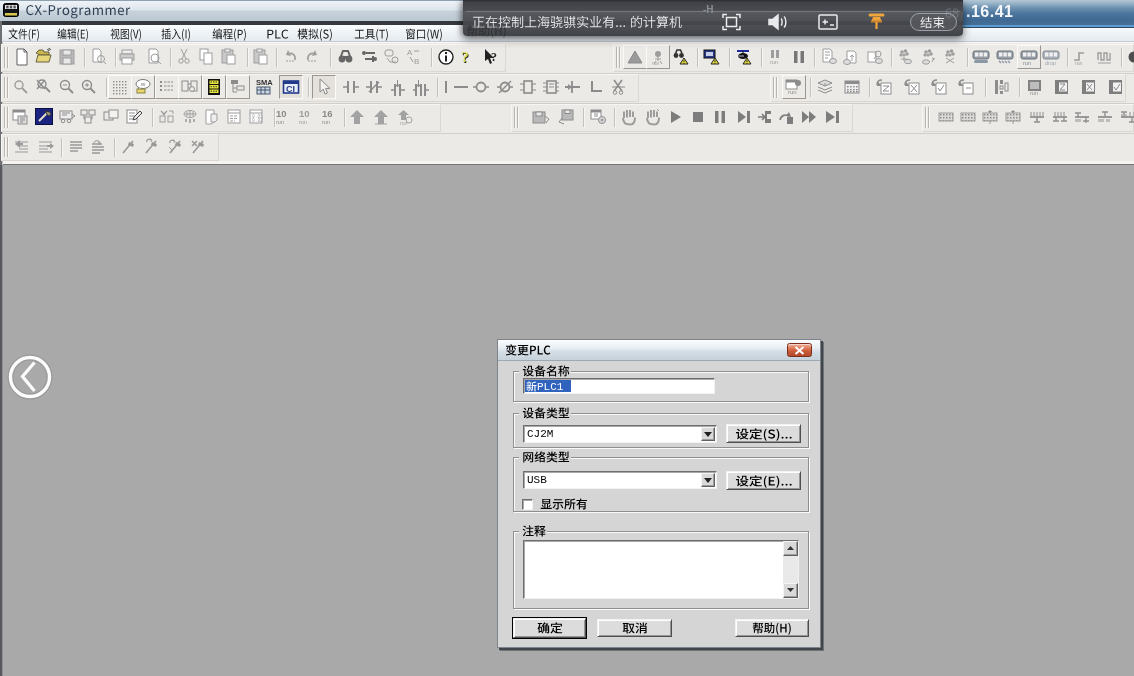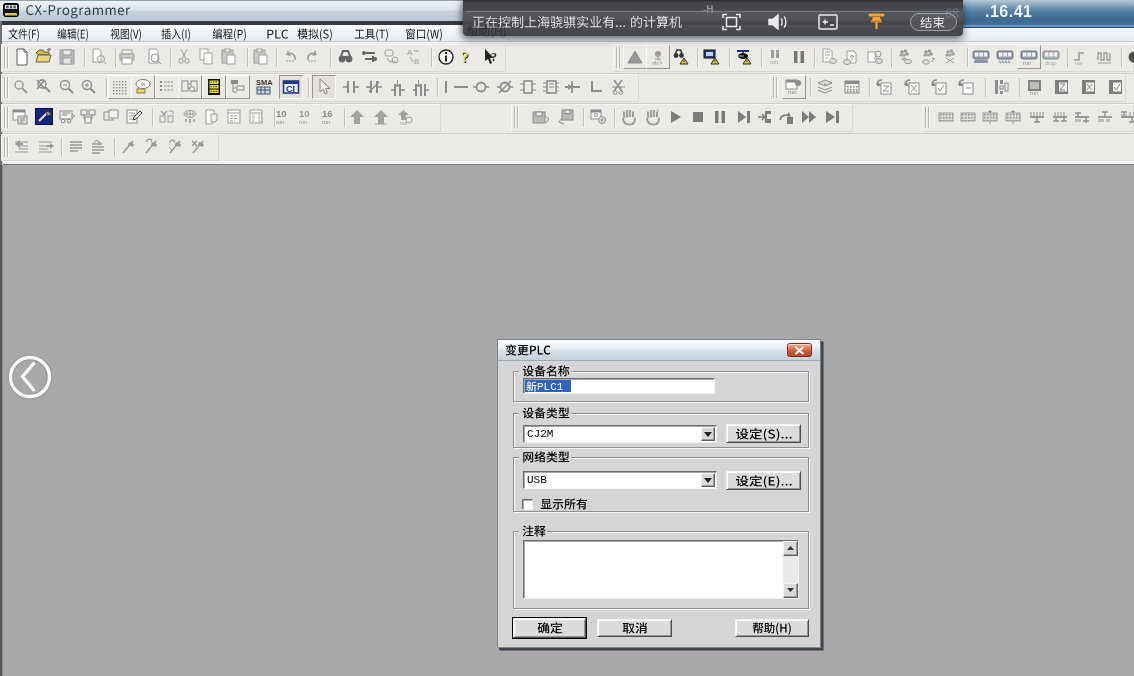--- a/index.html
+++ b/index.html
@@ -805,21 +805,21 @@
 <div class="abs" style="left:0px;top:165px;width:2px;height:511px;background:#58595c;"></div>
 <div class="abs" style="left:2px;top:165px;width:1px;height:511px;background:#909193;"></div>
 <svg class="abs" style="left:6px;top:353px;" width="48" height="48" viewBox="0 0 48 48">
     <circle cx="24" cy="24" r="19.5" fill="none" stroke="rgba(135,135,135,0.45)" stroke-width="6"></circle>
 <circle cx="24" cy="24" r="19.5" fill="none" stroke="#fcfcfc" stroke-width="3.4"></circle>
 <path d="M28.5 9.5L16.5 23.5l12 14.5" fill="none" stroke="#fcfcfc" stroke-width="3.2"></path>
   </svg>
 <div class="abs" style="left:963px;top:0px;width:171px;height:28px;background:linear-gradient(#b4c7d6 0%,#9db7ca 10%,#6d92b0 28%,#4d769e 48%,#406a93 70%,#446e96 88%,#406992 100%);"></div>
 <div class="abs" style="left:963px;top:24.5px;width:171px;height:2.5px;background:#5f9bd0;"></div>
 <div class="abs" style="left:963px;top:27px;width:171px;height:1px;background:#2c4a66;"></div>
-<div class="abs" style="left:966px;top:3px;font:bold 16px 'Liberation Sans';color:#f2f6fa;letter-spacing:0.5px;margin-left:19px;">.16.41</div>
+<div class="abs" style="left:966px;top:3px;font:bold 16px 'Liberation Sans';color:#f2f6fa;letter-spacing:0.5px;">.16.41</div>
 <div class="abs" style="left:463px;top:0;width:500px;height:36px;background:linear-gradient(rgba(38,40,45,0.97) 0%,rgba(56,58,63,0.96) 6%,rgba(64,66,71,0.95) 28%,rgba(80,82,87,0.95) 33%,rgba(76,78,83,0.95) 45%,rgba(68,70,75,0.95) 70%,rgba(58,60,65,0.96) 100%);border-radius:0 0 4px 4px;box-shadow:0 3px 9px rgba(0,0,0,0.5), -2px 0 5px rgba(0,0,0,0.25);"></div>
 <div class="abs" style="left:466px;top:11px;width:494px;height:1px;background:rgba(125,128,134,0.8);"></div>
 <svg class="abs" style="left:472.0px;top:12.8px;z-index:30;" width="212" height="18" viewBox="0 0 211.74 17.55">
     <g transform="translate(0,13.65) scale(1.0000,1)">
       <path d="M1.2 -10.0H11.9V-9.0H1.2ZM6.8 -5.5H11.4V-4.6H6.8ZM0.7 -0.5H12.3V0.5H0.7ZM6.3 -9.6H7.3V-0.0H6.3ZM2.4 -6.6H3.4V0.0H2.4Z M13.8 -8.9H25.2V-8.0H13.8ZM17.8 -4.8H24.7V-3.9H17.8ZM17.3 -0.2H25.2V0.7H17.3ZM20.8 -7.3H21.7V0.3H20.8ZM18.1 -10.9 19.1 -10.7Q18.6 -9.2 17.9 -7.7Q17.3 -6.3 16.3 -5.0Q15.3 -3.7 14.0 -2.8Q13.9 -3.0 13.9 -3.1Q13.8 -3.3 13.7 -3.4Q13.6 -3.6 13.5 -3.7Q14.4 -4.3 15.1 -5.2Q15.8 -6.0 16.4 -6.9Q17.0 -7.9 17.4 -8.9Q17.8 -9.9 18.1 -10.9ZM15.5 -5.6H16.5V1.0H15.5Z M26.4 -3.8Q27.1 -4.0 28.2 -4.4Q29.2 -4.7 30.3 -5.1L30.4 -4.2Q29.5 -3.9 28.5 -3.5Q27.5 -3.1 26.6 -2.8ZM26.6 -8.4H30.4V-7.5H26.6ZM28.1 -10.9H29.0V-0.2Q29.0 0.2 28.9 0.4Q28.8 0.6 28.6 0.8Q28.4 0.9 28.0 0.9Q27.6 0.9 27.0 0.9Q26.9 0.8 26.9 0.5Q26.8 0.2 26.7 0.0Q27.1 0.0 27.4 0.0Q27.8 0.0 27.9 0.0Q28.0 0.0 28.1 -0.0Q28.1 -0.1 28.1 -0.2ZM31.4 -4.4H37.6V-3.5H31.4ZM30.3 -0.3H38.5V0.6H30.3ZM30.8 -9.3H38.4V-7.2H37.5V-8.5H31.7V-7.1H30.8ZM34.0 -3.9H35.0V0.2H34.0ZM33.6 -10.7 34.6 -10.9Q34.8 -10.5 35.0 -10.0Q35.2 -9.6 35.3 -9.2L34.3 -8.9Q34.2 -9.3 34.0 -9.8Q33.8 -10.3 33.6 -10.7ZM35.0 -7.2 35.6 -7.7Q36.0 -7.4 36.5 -7.0Q37.0 -6.5 37.4 -6.1Q37.8 -5.7 38.1 -5.4L37.5 -4.8Q37.2 -5.1 36.8 -5.5Q36.4 -5.9 35.9 -6.4Q35.5 -6.8 35.0 -7.2ZM33.3 -7.7 34.1 -7.4Q33.8 -6.9 33.3 -6.4Q32.9 -5.9 32.4 -5.4Q31.9 -5.0 31.4 -4.7Q31.4 -4.8 31.3 -4.9Q31.1 -5.0 31.0 -5.2Q30.9 -5.3 30.8 -5.4Q31.5 -5.8 32.2 -6.5Q32.8 -7.1 33.3 -7.7Z M47.8 -9.7H48.7V-2.5H47.8ZM50.1 -10.8H51.1V-0.3Q51.1 0.2 50.9 0.4Q50.8 0.7 50.5 0.8Q50.2 0.9 49.7 1.0Q49.2 1.0 48.4 1.0Q48.4 0.8 48.3 0.5Q48.2 0.2 48.1 -0.0Q48.7 -0.0 49.2 -0.0Q49.7 -0.0 49.8 -0.0Q50.0 -0.0 50.0 -0.1Q50.1 -0.1 50.1 -0.3ZM42.8 -10.9H43.7V1.0H42.8ZM45.5 -4.6H46.4V-1.0Q46.4 -0.7 46.3 -0.5Q46.2 -0.3 46.0 -0.1Q45.8 -0.0 45.4 -0.0Q45.0 0.0 44.5 0.0Q44.4 -0.2 44.4 -0.4Q44.3 -0.7 44.2 -0.8Q44.6 -0.8 44.9 -0.8Q45.2 -0.8 45.3 -0.8Q45.5 -0.8 45.5 -1.0ZM40.2 -4.6H45.9V-3.7H41.1V-0.0H40.2ZM39.6 -6.8H46.9V-5.9H39.6ZM40.8 -9.0H46.3V-8.2H40.7ZM40.8 -10.6 41.8 -10.4Q41.5 -9.4 41.2 -8.4Q40.8 -7.5 40.4 -6.8Q40.3 -6.9 40.1 -6.9Q40.0 -7.0 39.8 -7.1Q39.7 -7.1 39.5 -7.2Q40.0 -7.8 40.3 -8.8Q40.6 -9.7 40.8 -10.6Z M58.1 -6.7H63.5V-5.7H58.1ZM52.7 -0.6H64.3V0.4H52.7ZM57.6 -10.7H58.6V-0.0H57.6Z M70.4 -7.3H71.3Q71.2 -6.5 71.1 -5.6Q71.0 -4.8 70.8 -3.9Q70.7 -3.0 70.6 -2.2Q70.5 -1.5 70.4 -0.9H69.4Q69.6 -1.5 69.7 -2.3Q69.8 -3.1 69.9 -3.9Q70.1 -4.8 70.2 -5.7Q70.3 -6.6 70.4 -7.3ZM72.2 -6.1 72.8 -6.5Q73.2 -6.1 73.6 -5.7Q74.0 -5.3 74.3 -5.0L73.7 -4.6Q73.5 -4.9 73.1 -5.3Q72.7 -5.8 72.2 -6.1ZM71.9 -3.3 72.5 -3.7Q72.9 -3.4 73.4 -2.9Q73.8 -2.5 74.0 -2.1L73.5 -1.7Q73.2 -2.1 72.8 -2.5Q72.3 -3.0 71.9 -3.3ZM70.5 -9.5H77.2V-8.6H70.5ZM70.8 -7.3H76.0V-6.5H70.8ZM68.7 -4.6H77.5V-3.7H68.7ZM69.9 -1.7H77.2V-0.9H69.9ZM70.7 -10.9 71.7 -10.7Q71.4 -9.9 71.1 -9.1Q70.7 -8.3 70.3 -7.6Q69.8 -6.9 69.4 -6.4Q69.3 -6.4 69.1 -6.6Q69.0 -6.7 68.8 -6.8Q68.7 -6.9 68.5 -6.9Q69.0 -7.4 69.4 -8.1Q69.8 -8.7 70.2 -9.4Q70.5 -10.2 70.7 -10.9ZM75.7 -7.3H76.6Q76.6 -7.3 76.6 -7.2Q76.6 -7.1 76.6 -7.0Q76.6 -6.9 76.6 -6.8Q76.5 -5.0 76.4 -3.6Q76.3 -2.3 76.3 -1.5Q76.2 -0.7 76.0 -0.2Q75.9 0.2 75.7 0.4Q75.5 0.7 75.3 0.8Q75.1 0.9 74.8 0.9Q74.5 0.9 74.1 0.9Q73.6 0.9 73.2 0.9Q73.2 0.7 73.1 0.5Q73.0 0.2 72.9 0.1Q73.4 0.1 73.8 0.1Q74.3 0.1 74.4 0.1Q74.6 0.1 74.7 0.1Q74.8 0.1 74.9 -0.1Q75.1 -0.2 75.2 -0.7Q75.3 -1.1 75.4 -1.9Q75.5 -2.7 75.6 -4.0Q75.6 -5.3 75.7 -7.1ZM66.2 -10.1 66.8 -10.7Q67.2 -10.6 67.6 -10.3Q68.0 -10.1 68.4 -9.9Q68.8 -9.6 69.1 -9.4L68.5 -8.7Q68.2 -8.9 67.9 -9.1Q67.5 -9.4 67.1 -9.6Q66.6 -9.9 66.2 -10.1ZM65.5 -6.3 66.1 -7.0Q66.5 -6.8 66.9 -6.6Q67.3 -6.3 67.6 -6.1Q68.0 -5.9 68.2 -5.7L67.7 -4.9Q67.4 -5.1 67.1 -5.4Q66.7 -5.6 66.3 -5.9Q65.9 -6.1 65.5 -6.3ZM65.9 0.3Q66.2 -0.2 66.5 -0.9Q66.8 -1.6 67.2 -2.4Q67.5 -3.2 67.7 -4.0L68.5 -3.4Q68.2 -2.7 68.0 -2.0Q67.7 -1.2 67.4 -0.5Q67.1 0.2 66.8 0.8Z M83.6 -9.0 89.9 -9.6 90.1 -8.8 83.7 -8.2ZM84.9 -10.9H85.8Q85.9 -9.7 86.2 -8.7Q86.5 -7.7 87.0 -6.9Q87.5 -6.1 88.0 -5.7Q88.6 -5.3 89.1 -5.3Q89.4 -5.3 89.5 -5.6Q89.6 -5.9 89.6 -6.6Q89.8 -6.5 90.0 -6.4Q90.2 -6.3 90.3 -6.2Q90.3 -5.5 90.1 -5.2Q90.0 -4.8 89.7 -4.6Q89.5 -4.5 89.1 -4.5Q88.3 -4.5 87.6 -5.0Q86.9 -5.4 86.3 -6.3Q85.7 -7.2 85.4 -8.4Q85.0 -9.5 84.9 -10.9ZM89.1 -8.4 90.0 -8.1Q89.4 -7.3 88.4 -6.7Q87.5 -6.0 86.5 -5.5Q85.4 -5.1 84.3 -4.7Q84.2 -4.8 84.1 -5.0Q84.0 -5.1 83.9 -5.3Q83.8 -5.4 83.7 -5.5Q84.8 -5.8 85.8 -6.2Q86.9 -6.6 87.7 -7.2Q88.6 -7.7 89.1 -8.4ZM83.4 -4.0H90.2V-3.1H83.4ZM87.3 -3.6H88.2V-0.2Q88.2 -0.0 88.2 0.0Q88.3 0.1 88.5 0.1Q88.6 0.1 88.8 0.1Q88.9 0.1 89.1 0.1Q89.3 0.1 89.4 0.1Q89.6 0.1 89.6 0.0Q89.7 -0.1 89.7 -0.4Q89.8 -0.7 89.8 -1.2Q89.9 -1.1 90.1 -1.0Q90.4 -1.0 90.6 -0.9Q90.5 -0.2 90.4 0.2Q90.3 0.6 90.1 0.7Q89.9 0.9 89.5 0.9Q89.5 0.9 89.3 0.9Q89.1 0.9 88.9 0.9Q88.7 0.9 88.6 0.9Q88.4 0.9 88.4 0.9Q87.9 0.9 87.7 0.8Q87.5 0.7 87.4 0.4Q87.3 0.2 87.3 -0.2ZM85.2 -3.6H86.1Q86.1 -2.7 85.9 -1.9Q85.8 -1.2 85.5 -0.6Q85.2 -0.1 84.6 0.4Q84.1 0.8 83.3 1.1Q83.2 1.0 83.1 0.9Q83.0 0.7 82.9 0.6Q82.8 0.4 82.7 0.4Q83.7 0.0 84.2 -0.5Q84.7 -1.0 84.9 -1.8Q85.2 -2.5 85.2 -3.6ZM82.2 -4.8H83.1Q83.1 -4.8 83.1 -4.7Q83.1 -4.6 83.1 -4.5Q83.1 -4.4 83.1 -4.4Q83.0 -2.7 82.9 -1.7Q82.8 -0.7 82.6 -0.1Q82.5 0.4 82.3 0.6Q82.1 0.8 81.9 0.9Q81.7 1.0 81.4 1.0Q81.2 1.0 80.8 1.0Q80.3 1.0 79.8 1.0Q79.8 0.8 79.8 0.6Q79.7 0.3 79.6 0.1Q80.1 0.2 80.5 0.2Q80.9 0.2 81.1 0.2Q81.4 0.2 81.5 0.1Q81.7 -0.1 81.8 -0.6Q81.9 -1.1 82.0 -2.1Q82.1 -3.1 82.2 -4.6ZM78.5 -1.9Q79.1 -2.0 79.9 -2.2Q80.8 -2.4 81.7 -2.7L81.8 -1.9Q81.0 -1.6 80.2 -1.4Q79.4 -1.2 78.7 -1.0ZM78.9 -10.3H82.3V-9.4H78.9ZM81.9 -10.3H82.8Q82.8 -9.6 82.7 -8.8Q82.7 -8.0 82.6 -7.2Q82.5 -6.4 82.5 -5.7Q82.4 -5.0 82.3 -4.5L81.4 -4.4Q81.5 -5.0 81.6 -5.7Q81.7 -6.4 81.7 -7.2Q81.8 -8.0 81.9 -8.8Q81.9 -9.6 81.9 -10.3ZM79.4 -8.5 80.2 -8.4Q80.2 -7.7 80.1 -6.9Q80.1 -6.1 80.0 -5.3Q79.9 -4.5 79.8 -4.0H79.0Q79.1 -4.5 79.1 -5.3Q79.2 -6.1 79.3 -7.0Q79.4 -7.8 79.4 -8.5ZM79.3 -4.8H82.5V-4.0H79.3Z M96.8 -9.0H103.3V-8.2H96.8ZM98.4 -7.1H101.8V-6.3H98.4ZM98.4 -5.1H101.8V-4.3H98.4ZM96.7 -3.0H103.5V-2.2H96.7ZM97.9 -10.9H98.8V-2.5H97.9ZM101.3 -10.9H102.3V-2.5H101.3ZM98.6 -1.8 99.5 -1.5Q99.1 -0.8 98.6 -0.1Q98.0 0.6 97.5 1.1Q97.4 1.0 97.3 0.9Q97.1 0.8 97.0 0.7Q96.8 0.6 96.7 0.5Q97.3 0.1 97.8 -0.5Q98.3 -1.1 98.6 -1.8ZM100.7 -1.4 101.5 -1.8Q101.8 -1.5 102.1 -1.0Q102.5 -0.6 102.8 -0.2Q103.1 0.3 103.3 0.6L102.4 1.0Q102.3 0.7 102.0 0.3Q101.7 -0.2 101.3 -0.6Q101.0 -1.1 100.7 -1.4ZM95.6 -4.8H96.5Q96.5 -4.8 96.5 -4.8Q96.5 -4.7 96.5 -4.6Q96.5 -4.5 96.5 -4.4Q96.4 -2.8 96.3 -1.7Q96.1 -0.7 96.0 -0.2Q95.9 0.4 95.7 0.6Q95.5 0.8 95.3 0.9Q95.1 0.9 94.8 1.0Q94.5 1.0 94.1 1.0Q93.7 1.0 93.2 0.9Q93.2 0.7 93.1 0.5Q93.0 0.3 92.9 0.1Q93.4 0.2 93.8 0.2Q94.2 0.2 94.4 0.2Q94.6 0.2 94.7 0.1Q94.8 0.1 94.9 0.0Q95.0 -0.1 95.2 -0.6Q95.3 -1.1 95.4 -2.1Q95.5 -3.1 95.6 -4.7ZM91.4 -1.9Q92.1 -2.1 93.0 -2.3Q93.9 -2.5 94.9 -2.8L95.0 -2.0Q94.1 -1.7 93.2 -1.5Q92.4 -1.3 91.6 -1.1ZM91.9 -10.2H95.4V-9.4H91.9ZM95.0 -10.2H96.0Q95.9 -9.6 95.8 -8.8Q95.8 -8.0 95.7 -7.3Q95.6 -6.5 95.6 -5.9Q95.5 -5.2 95.4 -4.7L94.5 -4.6Q94.6 -5.2 94.7 -5.9Q94.8 -6.6 94.8 -7.3Q94.9 -8.1 95.0 -8.8Q95.0 -9.6 95.0 -10.2ZM92.4 -8.5 93.2 -8.5Q93.2 -7.8 93.1 -6.9Q93.1 -6.1 93.0 -5.3Q92.9 -4.6 92.8 -4.0H92.0Q92.1 -4.6 92.1 -5.4Q92.2 -6.2 92.3 -7.0Q92.4 -7.8 92.4 -8.5ZM92.3 -4.8H95.7V-4.0H92.3Z M111.0 -1.4 111.5 -2.1Q112.3 -1.8 113.2 -1.4Q114.1 -1.0 114.8 -0.6Q115.6 -0.2 116.1 0.2L115.5 1.0Q115.0 0.6 114.3 0.1Q113.5 -0.3 112.7 -0.7Q111.9 -1.1 111.0 -1.4ZM109.6 -10.7 110.5 -11.0Q110.8 -10.6 111.1 -10.1Q111.3 -9.6 111.5 -9.3L110.4 -8.9Q110.3 -9.3 110.1 -9.8Q109.8 -10.3 109.6 -10.7ZM105.2 -9.4H115.9V-6.8H114.8V-8.5H106.1V-6.8H105.2ZM110.5 -7.9H111.6Q111.5 -6.4 111.4 -5.2Q111.3 -4.0 110.9 -3.0Q110.6 -2.0 110.0 -1.3Q109.4 -0.5 108.3 0.1Q107.2 0.6 105.6 1.0Q105.5 0.8 105.4 0.6Q105.2 0.3 105.1 0.1Q106.6 -0.2 107.6 -0.7Q108.6 -1.2 109.2 -1.8Q109.7 -2.5 110.0 -3.4Q110.3 -4.3 110.4 -5.4Q110.5 -6.5 110.5 -7.9ZM104.9 -3.3H116.2V-2.5H104.9ZM107.1 -7.2 107.7 -7.9Q108.1 -7.7 108.4 -7.4Q108.8 -7.2 109.1 -6.9Q109.5 -6.7 109.7 -6.4L109.0 -5.7Q108.8 -6.0 108.5 -6.2Q108.2 -6.5 107.8 -6.8Q107.5 -7.0 107.1 -7.2ZM105.8 -5.2 106.4 -5.9Q106.8 -5.7 107.2 -5.4Q107.5 -5.2 107.9 -4.9Q108.2 -4.7 108.4 -4.4L107.8 -3.7Q107.6 -3.9 107.3 -4.2Q107.0 -4.5 106.6 -4.8Q106.2 -5.0 105.8 -5.2Z M117.8 -0.6H129.3V0.4H117.8ZM121.4 -10.8H122.4V-0.2H121.4ZM124.6 -10.8H125.6V-0.1H124.6ZM128.1 -7.9 129.0 -7.5Q128.7 -6.7 128.3 -5.9Q127.9 -5.1 127.5 -4.3Q127.1 -3.6 126.8 -3.0L125.9 -3.4Q126.3 -4.0 126.7 -4.8Q127.1 -5.5 127.5 -6.4Q127.8 -7.2 128.1 -7.9ZM118.1 -7.7 119.0 -7.9Q119.3 -7.2 119.7 -6.4Q120.0 -5.6 120.3 -4.8Q120.6 -4.0 120.8 -3.4L119.8 -3.1Q119.7 -3.7 119.4 -4.4Q119.1 -5.2 118.8 -6.1Q118.4 -6.9 118.1 -7.7Z M130.8 -9.2H142.2V-8.3H130.8ZM134.0 -4.6H140.1V-3.8H134.0ZM133.3 -6.8H139.9V-5.9H134.3V1.0H133.3ZM139.7 -6.8H140.7V-0.2Q140.7 0.2 140.6 0.5Q140.5 0.7 140.1 0.9Q139.8 1.0 139.2 1.0Q138.7 1.0 137.9 1.0Q137.8 0.8 137.7 0.5Q137.6 0.3 137.5 0.1Q138.0 0.1 138.4 0.1Q138.7 0.1 139.0 0.1Q139.3 0.1 139.4 0.1Q139.6 0.1 139.7 0.0Q139.7 -0.0 139.7 -0.2ZM135.1 -10.9 136.1 -10.7Q135.6 -9.3 135.0 -7.9Q134.3 -6.5 133.3 -5.3Q132.4 -4.1 131.1 -3.2Q131.1 -3.3 131.0 -3.5Q130.8 -3.6 130.7 -3.7Q130.6 -3.9 130.5 -4.0Q131.4 -4.5 132.1 -5.3Q132.8 -6.1 133.4 -7.1Q134.0 -8.0 134.4 -9.0Q134.8 -9.9 135.1 -10.9ZM134.0 -2.4H140.1V-1.5H134.0Z M144.8 0.2Q144.5 0.2 144.2 -0.1Q143.9 -0.3 143.9 -0.7Q143.9 -1.1 144.2 -1.4Q144.5 -1.6 144.8 -1.6Q145.2 -1.6 145.4 -1.4Q145.7 -1.1 145.7 -0.7Q145.7 -0.3 145.4 -0.1Q145.2 0.2 144.8 0.2Z M148.4 0.2Q148.1 0.2 147.8 -0.1Q147.6 -0.3 147.6 -0.7Q147.6 -1.1 147.8 -1.4Q148.1 -1.6 148.4 -1.6Q148.8 -1.6 149.0 -1.4Q149.3 -1.1 149.3 -0.7Q149.3 -0.3 149.0 -0.1Q148.8 0.2 148.4 0.2Z M152.0 0.2Q151.7 0.2 151.4 -0.1Q151.2 -0.3 151.2 -0.7Q151.2 -1.1 151.4 -1.4Q151.7 -1.6 152.0 -1.6Q152.4 -1.6 152.6 -1.4Q152.9 -1.1 152.9 -0.7Q152.9 -0.3 152.6 -0.1Q152.4 0.2 152.0 0.2Z M159.4 -8.8H163.4V-0.3H159.4V-1.2H162.5V-8.0H159.4ZM158.9 -8.8H159.8V0.7H158.9ZM159.4 -5.2H163.0V-4.4H159.4ZM160.9 -10.9 161.9 -10.8Q161.7 -10.2 161.5 -9.5Q161.3 -8.9 161.1 -8.5L160.3 -8.7Q160.4 -9.0 160.5 -9.4Q160.6 -9.8 160.7 -10.2Q160.8 -10.6 160.9 -10.9ZM165.3 -8.9H169.2V-8.0H165.3ZM168.9 -8.9H169.8Q169.8 -8.9 169.8 -8.8Q169.8 -8.7 169.8 -8.6Q169.8 -8.4 169.8 -8.4Q169.7 -6.1 169.7 -4.6Q169.6 -3.0 169.5 -2.1Q169.4 -1.1 169.2 -0.5Q169.1 0.0 168.9 0.2Q168.7 0.5 168.4 0.6Q168.2 0.8 167.9 0.8Q167.5 0.8 167.0 0.8Q166.5 0.8 165.9 0.8Q165.9 0.6 165.8 0.3Q165.7 0.0 165.6 -0.2Q166.2 -0.1 166.8 -0.1Q167.3 -0.1 167.5 -0.1Q167.7 -0.1 167.8 -0.1Q168.0 -0.2 168.1 -0.3Q168.2 -0.5 168.4 -1.0Q168.5 -1.5 168.6 -2.5Q168.7 -3.5 168.8 -5.0Q168.8 -6.5 168.9 -8.7ZM165.5 -11.0 166.5 -10.8Q166.2 -9.8 165.9 -8.9Q165.6 -7.9 165.2 -7.1Q164.8 -6.3 164.3 -5.7Q164.2 -5.7 164.1 -5.9Q163.9 -6.0 163.8 -6.1Q163.6 -6.2 163.5 -6.2Q164.0 -6.8 164.3 -7.6Q164.7 -8.3 165.0 -9.2Q165.3 -10.1 165.5 -11.0ZM164.9 -5.5 165.7 -5.9Q166.0 -5.5 166.4 -4.9Q166.8 -4.4 167.2 -3.9Q167.5 -3.4 167.7 -3.0L166.9 -2.5Q166.7 -2.9 166.4 -3.4Q166.0 -3.9 165.7 -4.5Q165.3 -5.0 164.9 -5.5Z M172.5 -10.1 173.2 -10.7Q173.5 -10.4 173.9 -10.1Q174.3 -9.7 174.7 -9.4Q175.0 -9.0 175.2 -8.7L174.6 -8.0Q174.4 -8.3 174.0 -8.7Q173.7 -9.0 173.3 -9.4Q172.9 -9.8 172.5 -10.1ZM173.3 0.8 173.1 -0.2 173.4 -0.6 176.0 -2.4Q176.0 -2.2 176.1 -2.1Q176.1 -1.9 176.2 -1.8Q176.3 -1.6 176.3 -1.5Q175.4 -0.9 174.8 -0.4Q174.3 -0.0 174.0 0.2Q173.7 0.4 173.5 0.6Q173.4 0.7 173.3 0.8ZM171.3 -6.8H174.0V-5.9H171.3ZM175.6 -6.6H183.2V-5.6H175.6ZM178.9 -10.9H179.9V1.0H178.9ZM173.3 0.8Q173.2 0.7 173.1 0.5Q173.1 0.3 173.0 0.1Q172.9 -0.0 172.8 -0.1Q173.0 -0.2 173.2 -0.5Q173.4 -0.8 173.4 -1.2V-6.8H174.4V-0.3Q174.4 -0.3 174.3 -0.2Q174.2 -0.2 174.0 -0.0Q173.8 0.1 173.7 0.2Q173.5 0.4 173.4 0.5Q173.3 0.7 173.3 0.8Z M184.5 -2.0H196.1V-1.2H184.5ZM187.0 -5.9V-5.2H193.7V-5.9ZM187.0 -4.5V-3.8H193.7V-4.5ZM187.0 -7.3V-6.6H193.7V-7.3ZM186.0 -8.0H194.7V-3.1H186.0ZM192.1 -3.3H193.1V1.0H192.1ZM185.9 -10.0H190.1V-9.2H185.9ZM190.9 -10.0H196.0V-9.2H190.9ZM186.1 -11.0 187.0 -10.7Q186.7 -9.9 186.1 -9.1Q185.6 -8.3 185.0 -7.7Q184.9 -7.8 184.8 -7.9Q184.6 -8.0 184.5 -8.1Q184.3 -8.2 184.2 -8.3Q184.8 -8.8 185.3 -9.5Q185.8 -10.2 186.1 -11.0ZM191.2 -11.0 192.2 -10.8Q191.9 -9.9 191.3 -9.2Q190.8 -8.4 190.3 -7.9Q190.2 -8.0 190.0 -8.1Q189.9 -8.2 189.7 -8.3Q189.5 -8.4 189.4 -8.4Q190.0 -8.9 190.5 -9.6Q191.0 -10.2 191.2 -11.0ZM186.7 -9.3 187.5 -9.6Q187.8 -9.3 188.0 -8.9Q188.2 -8.5 188.3 -8.2L187.5 -7.9Q187.4 -8.2 187.2 -8.6Q186.9 -9.0 186.7 -9.3ZM192.2 -9.4 193.0 -9.7Q193.3 -9.4 193.6 -9.0Q193.9 -8.6 194.1 -8.3L193.3 -7.9Q193.1 -8.2 192.8 -8.6Q192.5 -9.0 192.2 -9.4ZM187.8 -3.3H188.8V-2.2Q188.8 -1.8 188.6 -1.4Q188.5 -0.9 188.2 -0.5Q187.8 -0.1 187.1 0.3Q186.4 0.7 185.3 1.1Q185.2 0.9 185.0 0.7Q184.8 0.5 184.7 0.3Q185.7 0.1 186.3 -0.3Q187.0 -0.6 187.3 -0.9Q187.6 -1.3 187.7 -1.6Q187.8 -2.0 187.8 -2.3Z M203.8 -10.2H207.0V-9.3H203.8ZM203.2 -10.2H204.2V-6.0Q204.2 -5.2 204.1 -4.3Q204.0 -3.3 203.8 -2.4Q203.6 -1.4 203.2 -0.6Q202.7 0.3 202.0 1.0Q202.0 0.9 201.8 0.8Q201.7 0.7 201.5 0.6Q201.4 0.5 201.3 0.4Q201.9 -0.3 202.3 -1.1Q202.7 -1.9 202.9 -2.7Q203.1 -3.6 203.2 -4.4Q203.2 -5.3 203.2 -6.0ZM206.6 -10.2H207.6V-0.8Q207.6 -0.5 207.6 -0.3Q207.6 -0.1 207.7 -0.1Q207.8 0.0 207.9 0.0Q208.0 0.0 208.1 0.0Q208.2 0.0 208.3 0.0Q208.5 0.0 208.5 -0.1Q208.6 -0.2 208.6 -0.3Q208.7 -0.4 208.7 -0.6Q208.7 -0.8 208.7 -1.3Q208.7 -1.8 208.7 -2.4Q208.9 -2.3 209.1 -2.2Q209.3 -2.1 209.5 -2.0Q209.5 -1.7 209.4 -1.3Q209.4 -0.8 209.4 -0.5Q209.4 -0.2 209.4 0.0Q209.3 0.5 209.0 0.7Q208.9 0.8 208.7 0.9Q208.5 0.9 208.3 0.9Q208.2 0.9 208.0 0.9Q207.8 0.9 207.6 0.9Q207.5 0.9 207.3 0.9Q207.1 0.8 206.9 0.7Q206.8 0.6 206.7 0.4Q206.7 0.3 206.6 -0.0Q206.6 -0.3 206.6 -0.9ZM197.4 -8.1H202.4V-7.2H197.4ZM199.6 -10.9H200.5V1.0H199.6ZM199.5 -7.6 200.2 -7.3Q200.0 -6.6 199.7 -5.7Q199.4 -4.9 199.1 -4.1Q198.8 -3.2 198.4 -2.6Q198.0 -1.9 197.6 -1.4Q197.5 -1.6 197.4 -1.8Q197.2 -2.1 197.1 -2.3Q197.5 -2.7 197.8 -3.3Q198.2 -3.9 198.5 -4.6Q198.8 -5.4 199.1 -6.1Q199.4 -6.8 199.5 -7.6ZM200.4 -6.1Q200.6 -6.0 200.9 -5.7Q201.2 -5.4 201.5 -5.0Q201.8 -4.6 202.1 -4.3Q202.4 -4.0 202.5 -3.8L201.9 -3.0Q201.8 -3.3 201.5 -3.6Q201.3 -4.0 201.0 -4.4Q200.7 -4.8 200.4 -5.1Q200.1 -5.5 199.9 -5.7Z" fill="#e3e4e6"></path>
     </g>
   </svg>
 <svg class="abs" style="left:466.0px;top:22.9px;z-index:31;" width="43" height="16" viewBox="0 0 42.85 16.20">
     <g transform="translate(0,12.60) scale(1.0000,1)">
       <path d="M0.8 -9.1H6.4V-8.4H0.8ZM0.6 -5.9H6.5V-5.1H0.6ZM1.0 -7.5H6.2V-6.8H1.0ZM7.0 -9.6H10.5V-8.8H7.9V-3.6H7.0ZM10.3 -9.6H10.5L10.6 -9.6L11.3 -9.2Q10.9 -8.8 10.5 -8.3Q10.1 -7.7 9.8 -7.3Q10.5 -6.8 10.8 -6.4Q11.1 -5.9 11.1 -5.5Q11.2 -5.1 11.0 -4.9Q10.8 -4.6 10.6 -4.5Q10.4 -4.4 10.2 -4.3Q10.0 -4.3 9.8 -4.3Q9.5 -4.2 9.2 -4.2Q8.8 -4.2 8.4 -4.3Q8.4 -4.4 8.4 -4.6Q8.3 -4.9 8.2 -5.0Q8.5 -5.0 8.9 -5.0Q9.2 -5.0 9.5 -5.0Q9.6 -5.0 9.7 -5.0Q9.9 -5.0 9.9 -5.1Q10.3 -5.2 10.3 -5.6Q10.3 -5.9 9.9 -6.3Q9.6 -6.7 8.8 -7.2Q9.1 -7.5 9.4 -7.9Q9.6 -8.3 9.9 -8.7Q10.1 -9.1 10.3 -9.4ZM3.3 -10.1H4.2V-6.5Q4.2 -6.2 4.1 -5.7Q3.9 -5.2 3.6 -4.8Q3.3 -4.3 2.8 -3.8Q2.3 -3.4 1.5 -3.1Q1.4 -3.2 1.2 -3.4Q1.0 -3.6 0.8 -3.7Q1.6 -4.0 2.0 -4.3Q2.5 -4.7 2.8 -5.1Q3.1 -5.5 3.2 -5.9Q3.3 -6.2 3.3 -6.5ZM5.5 -4.1H6.4V0.9H5.5ZM1.8 -3.1H9.9V-2.3H2.7V0.3H1.8ZM9.5 -3.1H10.4V-0.7Q10.4 -0.3 10.3 -0.2Q10.2 0.0 9.9 0.2Q9.6 0.3 9.1 0.3Q8.6 0.3 7.9 0.3Q7.8 0.1 7.7 -0.1Q7.6 -0.3 7.5 -0.5Q7.9 -0.5 8.3 -0.5Q8.6 -0.5 8.9 -0.5Q9.1 -0.5 9.2 -0.5Q9.4 -0.5 9.4 -0.5Q9.5 -0.6 9.5 -0.7Z M17.6 -7.4H22.7V-6.5H17.6ZM22.3 -7.4H23.1Q23.1 -7.4 23.1 -7.3Q23.1 -7.2 23.1 -7.1Q23.1 -7.0 23.1 -6.9Q23.1 -5.0 23.1 -3.7Q23.0 -2.4 22.9 -1.5Q22.9 -0.7 22.8 -0.3Q22.7 0.2 22.5 0.4Q22.3 0.6 22.1 0.7Q21.9 0.8 21.6 0.9Q21.4 0.9 20.9 0.9Q20.5 0.9 20.0 0.9Q20.0 0.7 19.9 0.4Q19.8 0.2 19.7 -0.0Q20.2 0.0 20.7 0.0Q21.1 0.0 21.3 0.0Q21.4 0.0 21.5 0.0Q21.6 -0.0 21.7 -0.1Q21.9 -0.3 21.9 -0.7Q22.0 -1.1 22.1 -2.0Q22.2 -2.8 22.2 -4.0Q22.2 -5.3 22.3 -7.2ZM19.6 -10.1H20.5Q20.5 -8.7 20.4 -7.4Q20.4 -6.0 20.2 -4.8Q20.1 -3.6 19.7 -2.5Q19.4 -1.5 18.7 -0.6Q18.1 0.3 17.1 1.0Q17.0 0.8 16.8 0.6Q16.6 0.4 16.5 0.3Q17.4 -0.3 18.0 -1.1Q18.6 -1.9 18.9 -2.9Q19.3 -4.0 19.4 -5.1Q19.5 -6.3 19.6 -7.5Q19.6 -8.8 19.6 -10.1ZM13.3 -9.5H17.2V-1.7H16.3V-8.7H14.1V-0.9H13.3ZM12.4 -1.1Q13.1 -1.3 14.0 -1.5Q14.9 -1.6 15.9 -1.8Q16.9 -2.1 17.9 -2.3L17.9 -1.5Q17.0 -1.2 16.0 -1.0Q15.1 -0.8 14.2 -0.6Q13.3 -0.4 12.6 -0.2ZM13.7 -6.9H16.7V-6.1H13.7ZM13.7 -4.3H16.7V-3.5H13.7Z M26.9 2.4Q26.0 1.0 25.6 -0.5Q25.1 -2.0 25.1 -3.7Q25.1 -5.5 25.6 -7.0Q26.0 -8.5 26.9 -9.8L27.5 -9.5Q26.8 -8.2 26.4 -6.7Q26.0 -5.3 26.0 -3.7Q26.0 -2.2 26.4 -0.7Q26.8 0.8 27.5 2.1Z M29.3 0.0V-8.8H30.4V-5.1H34.5V-8.8H35.6V0.0H34.5V-4.2H30.4V0.0Z M38.0 2.4 37.3 2.1Q38.1 0.8 38.5 -0.7Q38.8 -2.2 38.8 -3.7Q38.8 -5.3 38.5 -6.7Q38.1 -8.2 37.3 -9.5L38.0 -9.8Q38.8 -8.5 39.3 -7.0Q39.7 -5.5 39.7 -3.7Q39.7 -2.0 39.3 -0.5Q38.8 1.0 38.0 2.4Z" fill="rgba(25,25,28,0.5)"></path>

